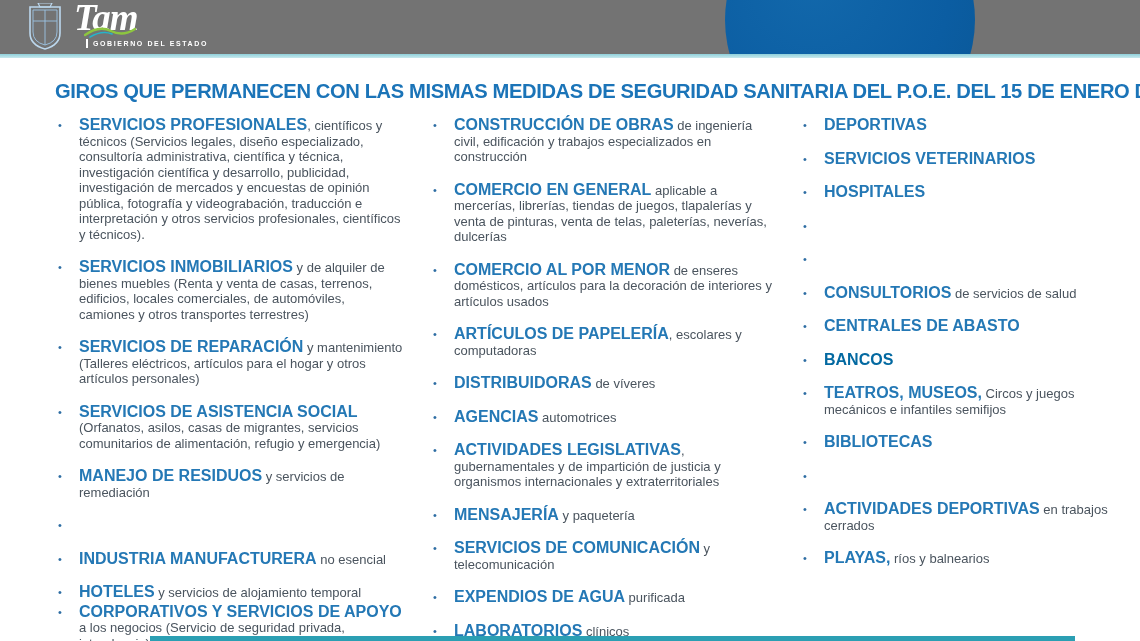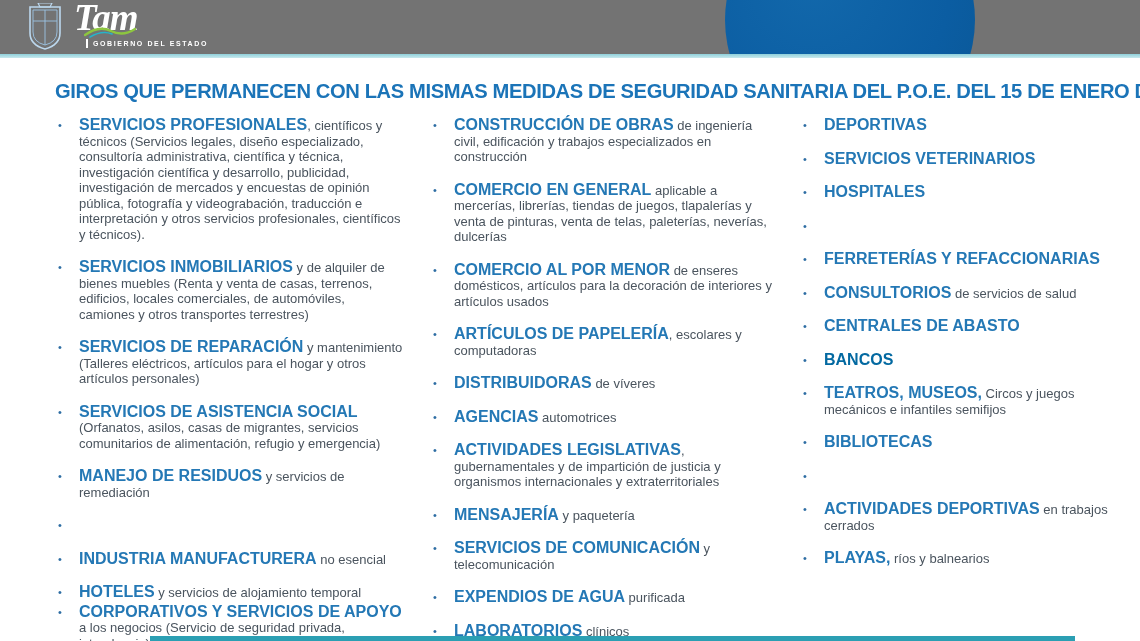--- a/index.html
+++ b/index.html
@@ -191,21 +191,20 @@
     </div>
     <div class="item">
       <span class="bullet">•</span>
       <p class="item-text"><span class="item-lead">HOSPITALES</span><span class="item-rest"></span></p>
     </div>
     <div class="item">
       <span class="bullet">•</span>
     </div>
     <div class="item">
       <span class="bullet">•</span>
-      <p class="item-text"><span class="item-lead">FERRETERÍAS Y REFACCIONARIAS</span><span class="item-rest"></span></p>
     </div>
     <div class="item">
       <span class="bullet">•</span>
       <p class="item-text"><span class="item-lead">CONSULTORIOS</span><span class="item-rest"> de servicios de salud</span></p>
     </div>
     <div class="item">
       <span class="bullet">•</span>
       <p class="item-text"><span class="item-lead">CENTRALES DE ABASTO</span><span class="item-rest"></span></p>
     </div>
     <div class="item light">

